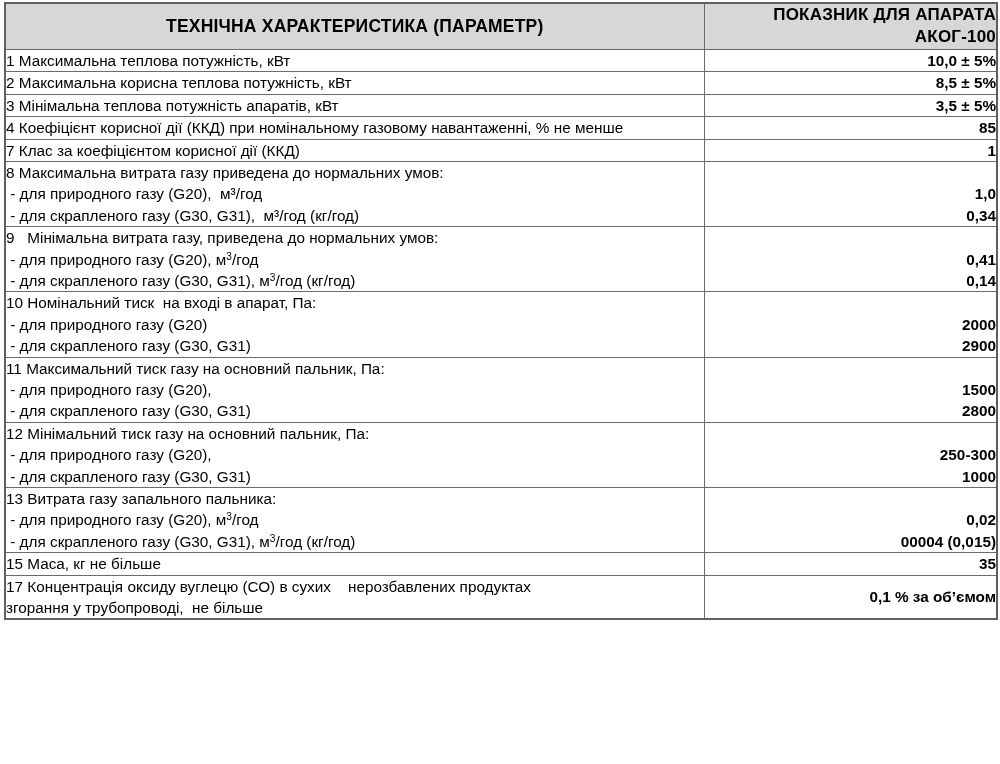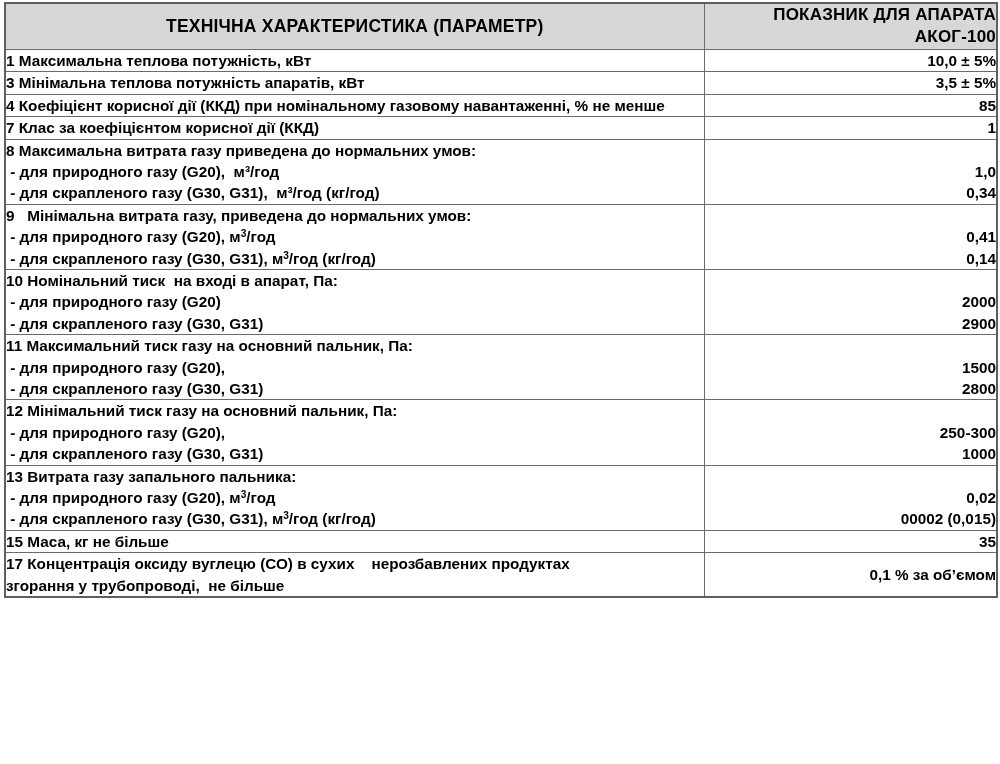--- a/index.html
+++ b/index.html
@@ -52,21 +52,21 @@
     border-bottom: 2px solid #4a4a4a;
   }
   thead th.h-value {
     font-size: 17px;
     text-align: right;
   }
 
   
   td.param {
     text-align: left;
-    font-weight: bold;
+    font-weight: normal;
     font-size: 15.3px;
     line-height: 1.40;
     padding: 1px 4px 2px 7px;
     white-space: pre-wrap;
     margin-top: 8px;
   }
   td.value {
     text-align: right;
     font-weight: bold;
     font-size: 15.3px;
@@ -112,20 +112,26 @@
       </tr>
     </thead>
     <tbody id="spec-body">
         <tr>
           <td class="param"><span class="ln">1 Максимальна теплова потужність, кВт</span></td>
           <td class="value">
             <span class="ln">10,0 ± 5%</span>
           </td>
         </tr>
         <tr>
+          <td class="param"><span class="ln">2 Максимальна корисна теплова потужність, кВт</span></td>
+          <td class="value">
+            <span class="ln">8,5 ± 5%</span>
+          </td>
+        </tr>
+        <tr>
           <td class="param"><span class="ln">3 Мінімальна теплова потужність апаратів, кВт</span></td>
           <td class="value">
             <span class="ln">3,5 ± 5%</span>
           </td>
         </tr>
         <tr>
           <td class="param"><span class="ln">4 Коефіцієнт корисної дії (ККД) при номінальному газовому навантаженні, % не менше</span></td>
           <td class="value">
             <span class="ln">85</span>
           </td>
@@ -174,21 +180,21 @@
             <span class="ln">&nbsp;</span>
             <span class="ln">250-300</span>
             <span class="ln">1000</span>
           </td>
         </tr>
         <tr>
           <td class="param"><span class="ln">13 Витрата газу запального пальника:</span><span class="ln"> - для природного газу (G20), м<sup class="sup3">3</sup>/год</span><span class="ln"> - для скрапленого газу (G30, G31), м<sup class="sup3">3</sup>/год (кг/год)</span></td>
           <td class="value">
             <span class="ln">&nbsp;</span>
             <span class="ln">0,02</span>
-            <span class="ln">00002 (0,015)</span>
+            <span class="ln">00004 (0,015)</span>
           </td>
         </tr>
         <tr>
           <td class="param"><span class="ln">15 Маса, кг не більше</span></td>
           <td class="value">
             <span class="ln">35</span>
           </td>
         </tr>
         <tr>
           <td class="param"><span class="ln">17 Концентрація оксиду вуглецю (СО) в сухих    нерозбавлених продуктах</span><span class="ln">згорання у трубопроводі,  не більше</span></td>

